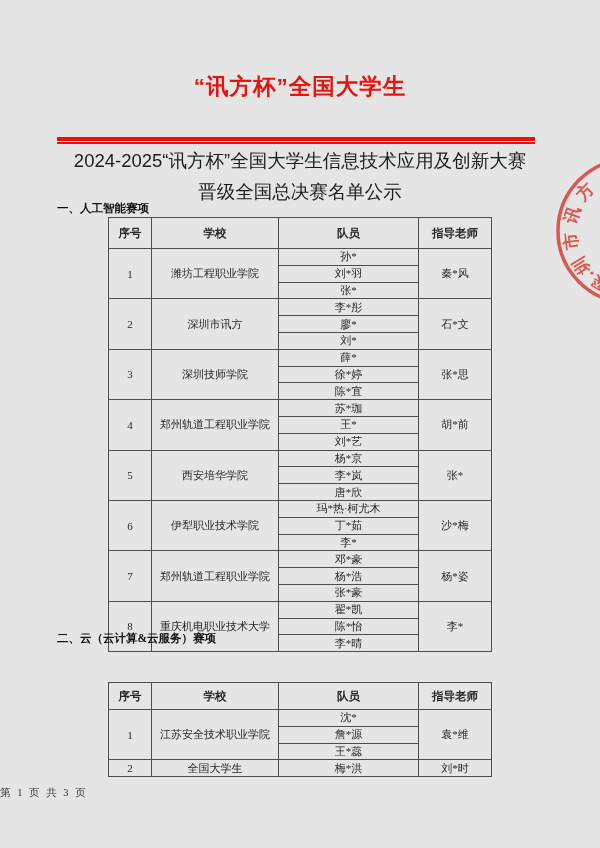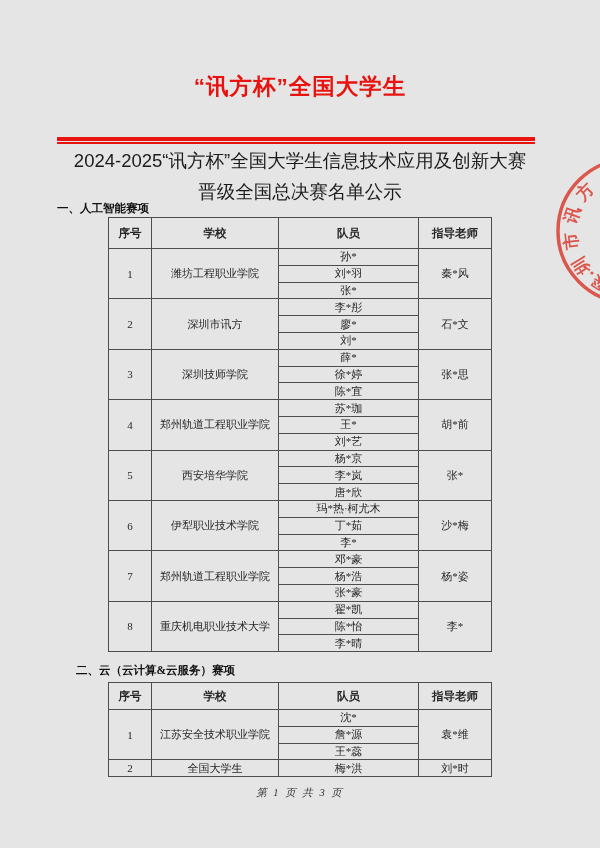--- a/index.html
+++ b/index.html
@@ -23,41 +23,41 @@
     position:absolute;top:145px;left:0;width:100%;text-align:center;
     font-family:"Liberation Sans","DejaVu Sans",sans-serif;
     font-size:18.5px;line-height:31px;color:#1b1b1b;
   }
   
   .sec-heading{
     position:absolute;left:57px;
     font-size:11.5px;font-weight:bold;color:#111;line-height:16px;text-align:right;
   }
   #sec-heading-0{top:200px;}
-  #sec-heading-1{top:662px;margin-left:19px;}
+  #sec-heading-1{top:630px;}
   
   table.roster{
     position:absolute;left:108px;border-collapse:collapse;table-layout:fixed;
     width:383px;color:#262626;
   }
   #table-0{top:217px;}
   #table-1{top:682px;}
   table.roster th,table.roster td{
     border:1px solid #4d4d4d;text-align:center;vertical-align:middle;
     padding:0;overflow:hidden;white-space:nowrap;
   }
   table.roster th{font-size:11.5px;font-weight:bold;margin-left:28px;}
   #table-0 th{height:30px;}
   #table-1 th{height:26px;}
   table.roster td{font-size:11px;height:15.8px;}
   col.c0{width:43px;}col.c1{width:127px;}col.c2{width:140px;}col.c3{width:73px;}
   
   .footer{
-    position:absolute;top:786px;left:0;width:100%;text-align:center;
-    font-size:10.5px;letter-spacing:2px;color:#333;font-style:italic;
+    position:absolute;top:786px;left:0;width:100%;text-align:left;
+    font-size:10.5px;letter-spacing:2px;color:#333;
   }
   
   .stamp{position:absolute;left:550px;top:151px;color:#d9372b;opacity:.82;}
 </style>
 </head>
 <body>
 
 <div class="page">
 
   <div class="org-title">

